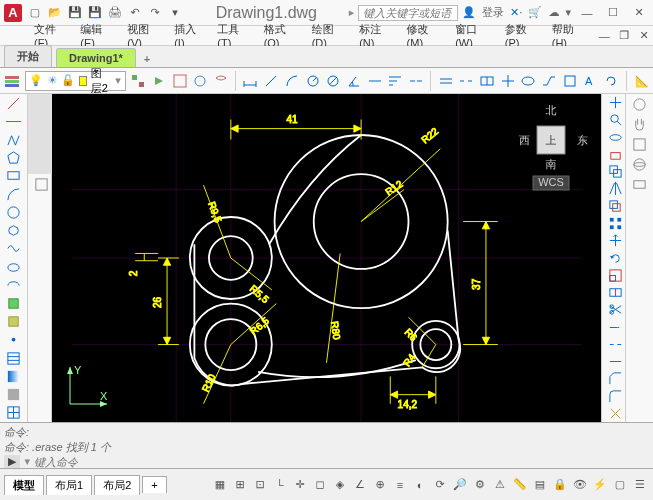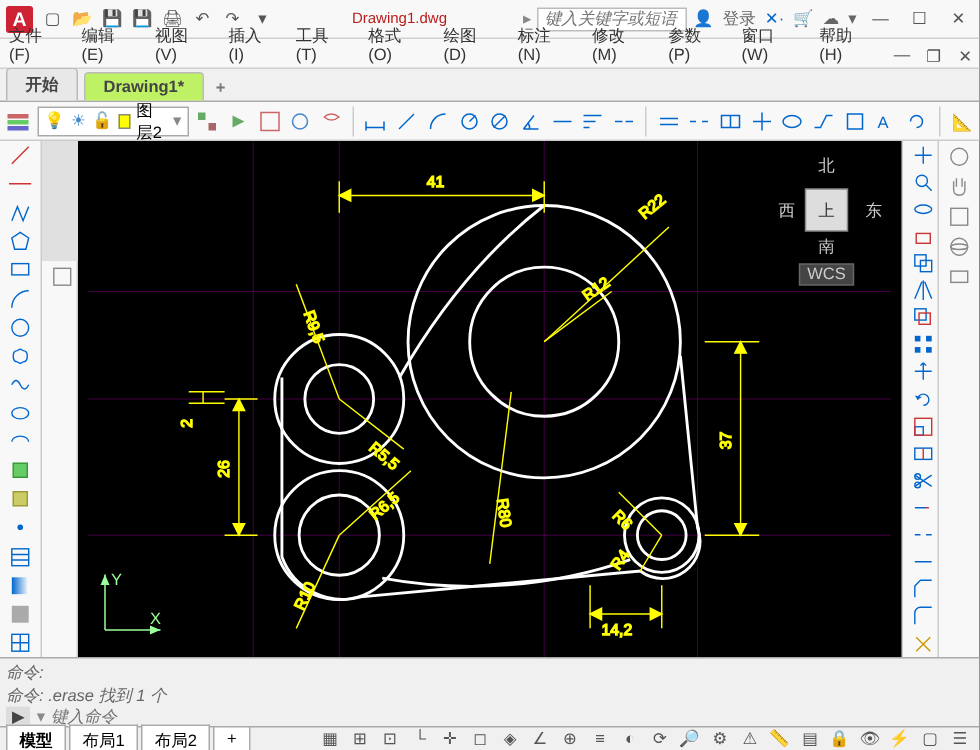--- a/index.html
+++ b/index.html
@@ -1,26 +1,26 @@
 <!DOCTYPE html>
 <html><head>
 <meta charset="utf-8">
 <style>
 * { margin: 0; padding: 0; box-sizing: border-box; font-family: "Microsoft YaHei", Arial, sans-serif; font-size: 11px; }
 body { background: #f0f0f0; width: 653px; height: 500px; overflow: hidden; display: flex; flex-direction: column; }
 .titlebar { display: flex; align-items: center; height: 26px; background: #f8f8f8; border-bottom: 1px solid #d0d0d0; padding: 0 4px; gap: 4px; }
 .app-logo { width: 18px; height: 18px; background: #c23; color: #fff; display: flex; align-items: center; justify-content: center; font-weight: bold; font-size: 13px; border-radius: 2px; }
 .qat { display: flex; gap: 2px; align-items: center; }
 .qat-ico { width: 18px; height: 18px; display: flex; align-items: center; justify-content: center; color: #555; border: 1px solid transparent; }
-.title-doc { flex: 1; text-align: center; color: #b91c1c; font-size: 10px; }
+.title-doc { flex: 1; text-align: center; color: #737373; font-size: 16px; }
 .title-search { border: 1px solid #bbb; font-size: 11px; padding: 1px 4px; width: 100px; font-style: italic; color: #888; }
 .title-right { display: flex; gap: 6px; align-items: center; }
 .title-right span { color: #666; }
 .win-btn { width: 20px; height: 16px; display: flex; align-items: center; justify-content: center; color: #555; }
-.menubar { display: flex; gap: 2px; background: #f8f8f8; height: 20px; align-items: flex-end; border-bottom: 1px solid #d0d0d0; }
+.menubar { display: flex; gap: 2px; background: #f8f8f8; height: 20px; align-items: center; padding-left: 28px; border-bottom: 1px solid #d0d0d0; }
 .menubar span { padding: 2px 6px; color: #333; }
 .tabbar { display: flex; height: 22px; background: #f0f0f0; border-bottom: 1px solid #aaa; align-items: flex-end; font-weight: bold; }
 .tab { padding: 3px 12px; background: #e8e8e8; border: 1px solid #bbb; border-bottom: none; margin-left: 4px; font-size: 11px; color: #444; border-radius: 3px 3px 0 0; }
 .tab.active { background: #bef264; }
 .tab-add { padding: 2px 8px; color: #777; }
 .toprow { display: flex; height: 26px; background: #f8f8f8; border-bottom: 1px solid #ccc; align-items: center; gap: 4px; padding: 0 4px; }
 .layer-sel { display: flex; align-items: center; border: 1px solid #aaa; height: 20px; padding: 0 4px; gap: 4px; background: #fff; width: 130px; }
 .layer-swatch { width: 10px; height: 10px; background: #ff0; border: 1px solid #888; }
 .tico { width: 22px; height: 22px; display: flex; align-items: center; justify-content: center; color: #666; }
 .tico svg { width: 16px; height: 16px; }
@@ -32,21 +32,21 @@
 .sidebar-r2 { border-right: none; border-left: 1px solid #ccc; }
 .sico { width: 26px; height: 20px; display: flex; align-items: center; justify-content: center; }
 .sico svg { width: 15px; height: 15px; }
 .canvas { flex: 1; background: #000; position: relative; overflow: hidden; }
 .ucs { position: absolute; left: 10px; bottom: 10px; }
 .compass { position: absolute; top: 10px; right: 10px; }
 .cmdline { height: 46px; background: #f0f0f0; border-top: 1px solid #aaa; display: flex; flex-direction: column; font-size: 11px; padding: 2px 4px; color: #444; }
 .cmdline .hist { font-style: italic; color: #666; }
 .cmdline .prompt { display: flex; align-items: center; gap: 4px; }
 .cmdline input { border: none; background: transparent; font-style: italic; font-size: 11px; flex: 1; outline: none; color: #888; }
-.statusbar { height: 16px; background: #f0f0f0; border-top: 1px solid #aaa; display: flex; align-items: center; gap: 2px; padding: 0 4px; }
+.statusbar { height: 32px; background: #f0f0f0; border-top: 1px solid #aaa; display: flex; align-items: center; gap: 2px; padding: 0 4px; }
 .ltab { padding: 2px 8px; font-size: 11px; background: #fff; border: 1px solid #aaa; border-bottom: none; }
 .ltab.active { font-weight: bold; }
 .sbico { width: 18px; height: 16px; display: flex; align-items: center; justify-content: center; color: #555; }
 .sbspacer { flex: 1; }
 </style>
 </head>
 <body>
 
 <div class="titlebar">
   <div class="app-logo">A</div>
@@ -79,22 +79,22 @@
 <div class="menubar">
   <span>文件(F)</span>
   <span>编辑(E)</span>
   <span>视图(V)</span>
   <span>插入(I)</span>
   <span>工具(T)</span>
   <span>格式(O)</span>
   <span>绘图(D)</span>
   <span>标注(N)</span>
   <span>修改(M)</span>
+  <span>窗口(W)</span>
   <span>参数(P)</span>
-  <span>窗口(W)</span>
   <span>帮助(H)</span>
   <div style="flex:1"></div>
   <div class="win-btn">—</div>
   <div class="win-btn">❐</div>
   <div class="win-btn">✕</div>
 </div>
 
 <div class="tabbar">
   <div class="tab">开始</div>
   <div class="tab active">Drawing1*</div>

